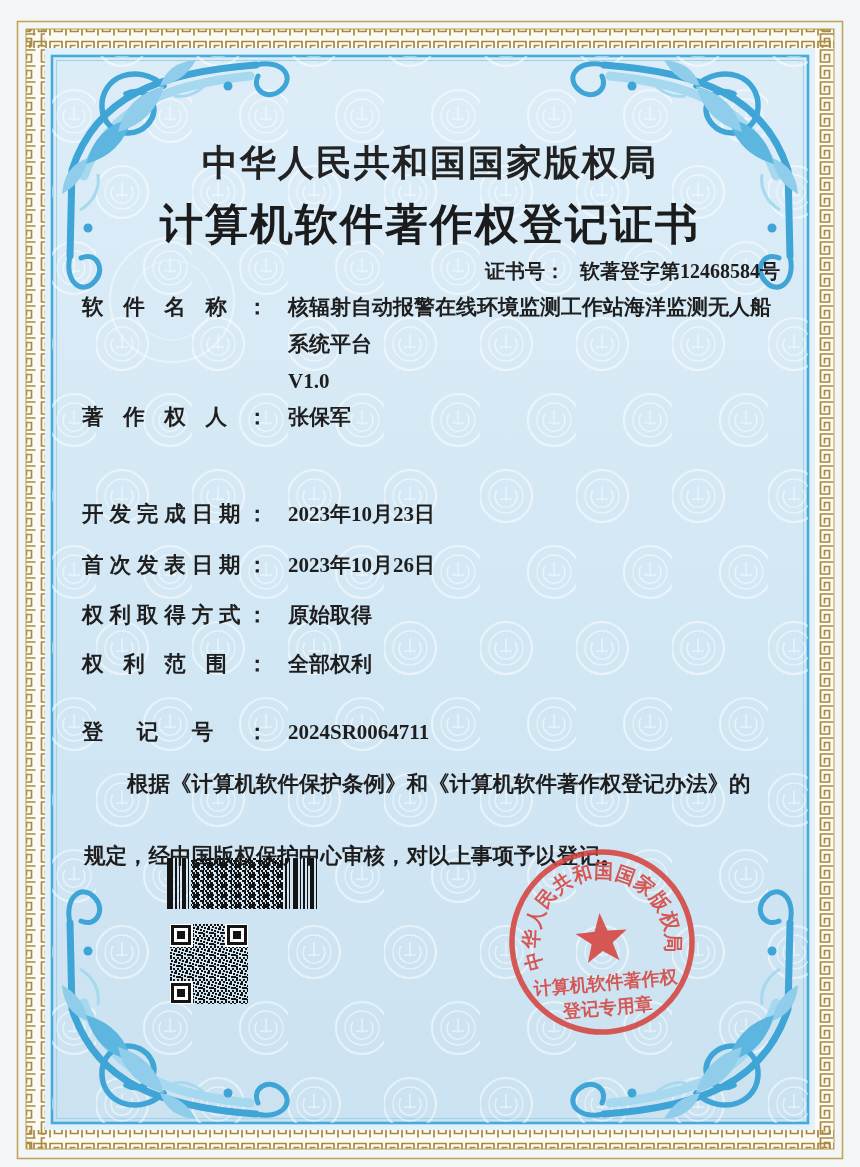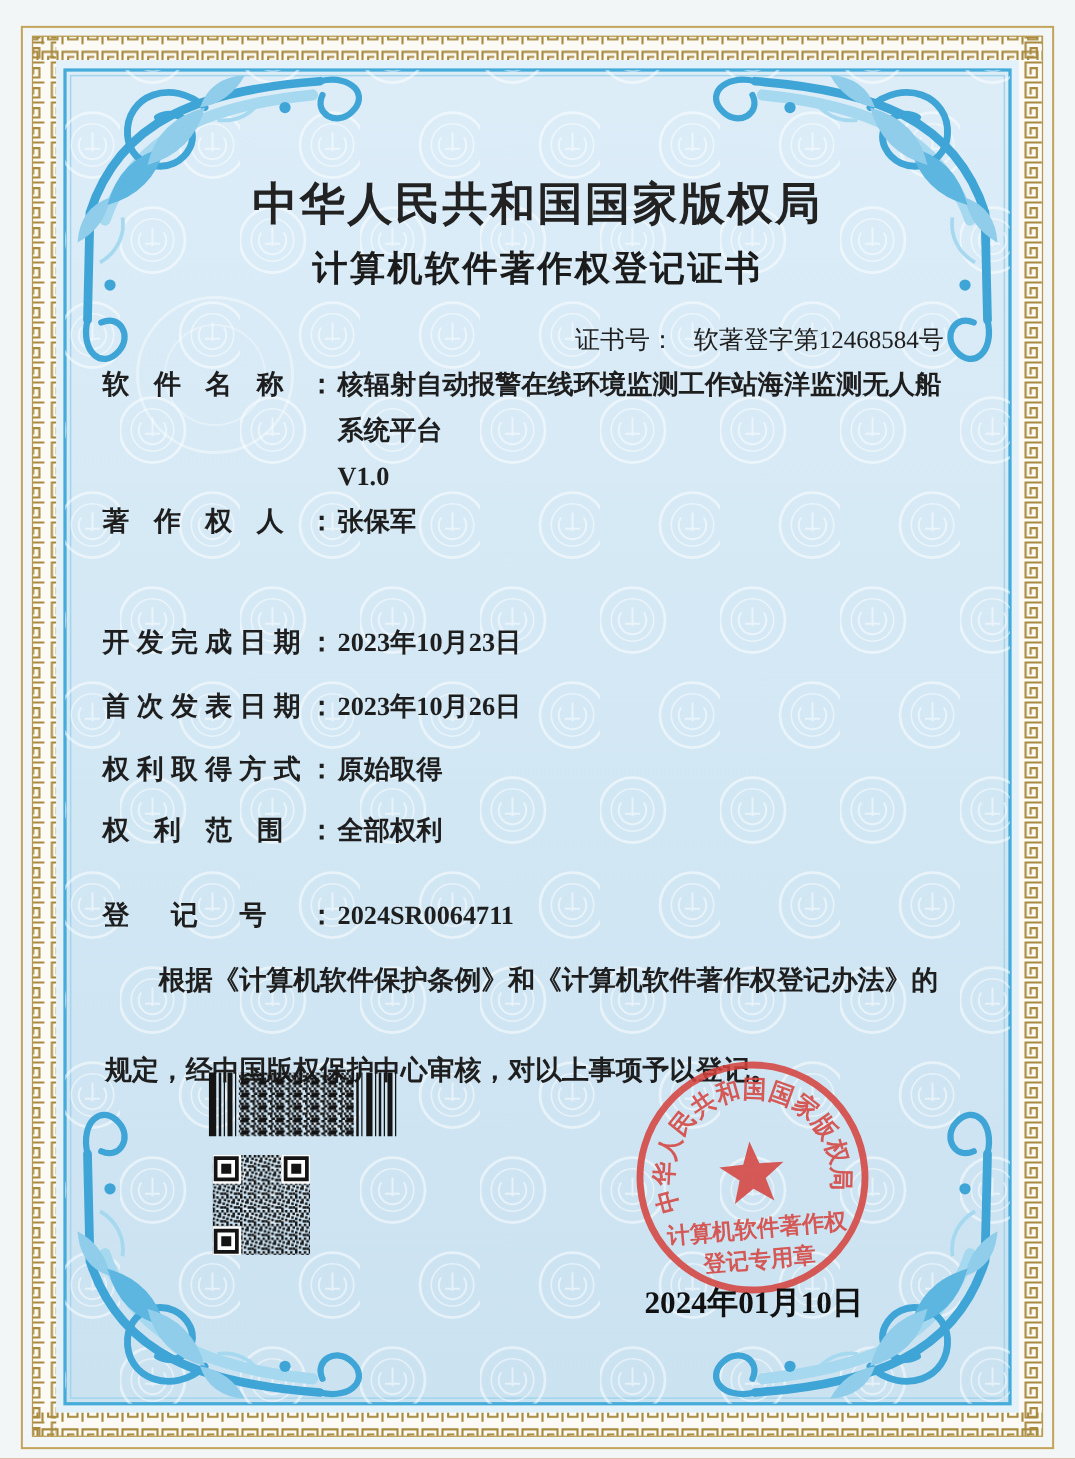--- a/index.html
+++ b/index.html
@@ -4,51 +4,51 @@
 <style>
   html,body{margin:0;padding:0;}
   body{
     width:860px;height:1167px;
     background:#e7eaea;
     font-family:"Liberation Serif", serif;
     -webkit-font-smoothing:antialiased;
   }
   .page{
     position:relative;width:860px;height:1167px;
-    background:#c2410c;overflow:hidden;
+    background:#fef9c3;overflow:hidden;
     color:#1e1e1e;
   }
   .bg{position:absolute;left:0;top:0;}
   .authority{
     position:absolute;left:0;top:139px;width:100%;
     text-align:center;font-size:36px;font-weight:900;
     letter-spacing:2px;color:#222;
     font-family:"Liberation Serif", serif;
   }
   .cert-title{
     position:absolute;left:0;top:196px;width:100%;
-    text-align:center;font-size:28px;font-weight:900;
+    text-align:center;font-size:43px;font-weight:900;
     letter-spacing:2px;color:#1b1b1b;
     font-family:"Liberation Serif", serif;
   }
   .certno{
-    position:absolute;top:258px;right:105px;
-    font-size:20px;font-weight:normal;display:flex;gap:15px;justify-content:flex-end;
+    position:absolute;top:258px;right:80px;
+    font-size:20px;font-weight:bold;display:flex;gap:15px;justify-content:flex-end;
   }
   .row{
     position:absolute;left:82px;width:700px;
     display:flex;line-height:37px;
   }
   .lbl{
     flex:none;width:186px;
     font-size:21.5px;font-weight:bold;
     text-align:justify;text-align-last:justify;
   }
   .val{
-    margin-left:2px;
+    margin-left:20px;
     font-size:21px;font-weight:bold;
     white-space:pre-line;
   }
   .statement{
     position:absolute;left:84px;top:748px;width:700px;
     font-size:21.5px;font-weight:bold;line-height:72px;
     white-space:pre-line;
   }
   .barcode{position:absolute;left:167px;top:856px;}
   .qr{position:absolute;left:170px;top:924px;}
@@ -257,15 +257,14 @@
       <path id="sealArc" d="M 51.4,134.7 A 64,64 0 1 1 172.6,134.7" fill="none"></path>
       <text font-size="20" font-weight="bold" fill="#d5433d" letter-spacing="1">
         <textPath href="#sealArc" startOffset="0" textLength="238" lengthAdjust="spacingAndGlyphs">中华人民共和国国家版权局</textPath>
       </text>
       <polygon points="112,85 118.5,103.1 137.7,103.7 122.5,115.4 127.9,133.8 112,123 96.1,133.8 101.5,115.4 86.3,103.7 105.5,103.1" fill="#d5433d"></polygon>
       <text x="112" y="161" text-anchor="middle" font-size="18" font-weight="bold" fill="#d5433d">计算机软件著作权</text>
       <text x="112" y="186" text-anchor="middle" font-size="18" font-weight="bold" fill="#d5433d">登记专用章</text>
     </g>
   </svg>
 
-  <div class="issue-date">2024年01月10日</div>
 
 </div>
 
 </body></html>

